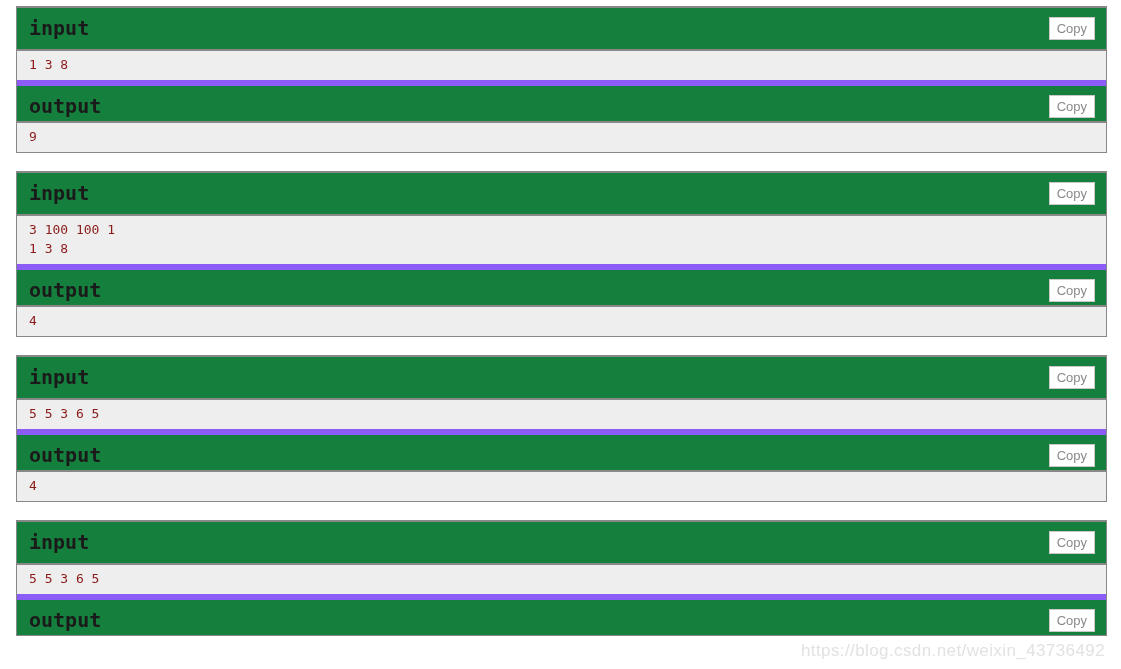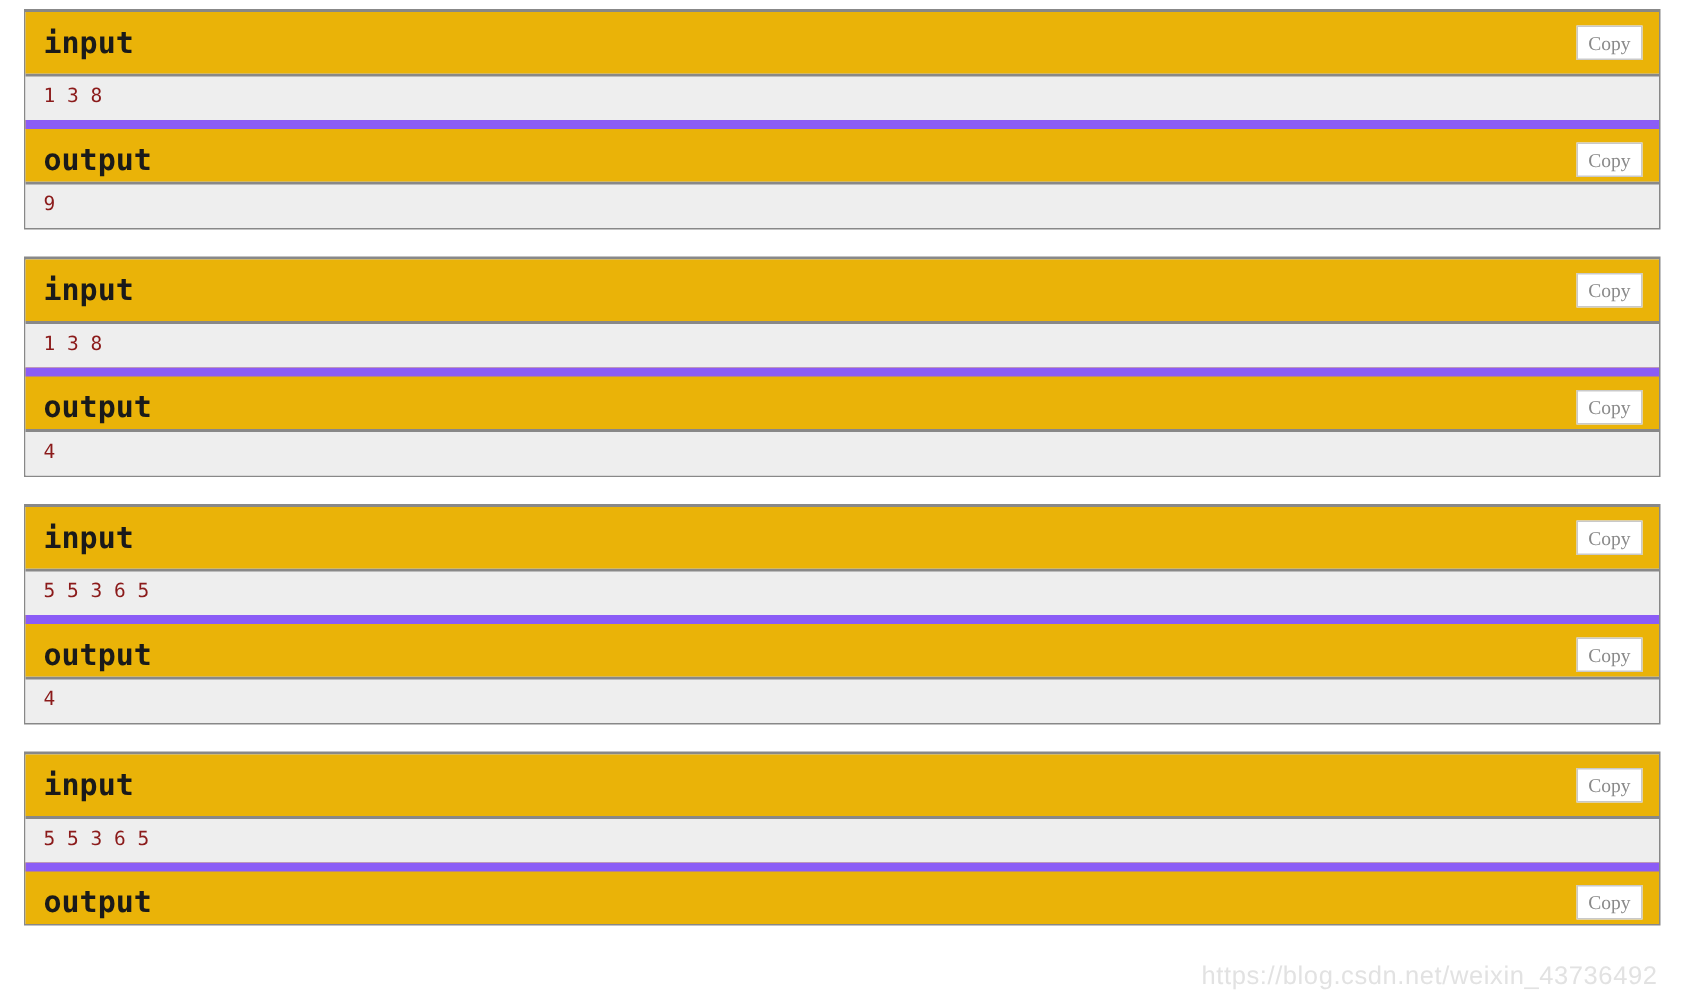--- a/index.html
+++ b/index.html
@@ -31,21 +31,21 @@
   }
 
   .section-title {
     height: 41px;
     line-height: 41px;
     padding: 0 10px 0 12px;
     font-family: "DejaVu Sans Mono", "Liberation Mono", monospace;
     font-weight: bold;
     font-size: 20px;
     color: #1a1a1a;
-    background: #eab308;
+    background: #15803d;
     position: relative;
     box-sizing: border-box;
     display: block;
   }
 
   .section-title .title-text {
     display: inline-block;
     letter-spacing: 0px;
   }
 
@@ -53,21 +53,21 @@
     position: absolute;
     right: 11px;
     top: 9px;
     height: 23px;
     line-height: 21px;
     padding: 0 7px;
     box-sizing: border-box;
     border: 1px solid #c9c9c9;
     background: #ffffff;
     color: #8a8a8a;
-    font-family: Liberation Serif, serif;
+    font-family: Liberation Sans, sans-serif;
     font-size: 13px;
     font-weight: normal;
     cursor: pointer;
     border-radius: 0;
   }
 
   .code-area {
     background: #eeeeee;
     border-top: 2px solid #888888;
     padding: 4px 0 6px 12px;
@@ -108,21 +108,21 @@
 
 <div id="sample-tests">
     <div class="sample-test">
       <div class="section-title input-title"><span class="title-text">input</span><button class="copy-button">Copy</button></div>
       <div class="code-area input-code"><span class="code-line">1 3 8</span></div>
       <div class="section-title output-title"><span class="title-text">output</span><button class="copy-button">Copy</button></div>
       <div class="code-area output-code"><span class="code-line">9</span></div>
     </div>
     <div class="sample-test">
       <div class="section-title input-title"><span class="title-text">input</span><button class="copy-button">Copy</button></div>
-      <div class="code-area input-code"><span class="code-line">1 3 8</span></div>
+      <div class="code-area input-code"><span class="code-line">3 100 100 1</span><span class="code-line">1 3 8</span></div>
       <div class="section-title output-title"><span class="title-text">output</span><button class="copy-button">Copy</button></div>
       <div class="code-area output-code"><span class="code-line">4</span></div>
     </div>
     <div class="sample-test">
       <div class="section-title input-title"><span class="title-text">input</span><button class="copy-button">Copy</button></div>
       <div class="code-area input-code"><span class="code-line">5 5 3 6 5</span></div>
       <div class="section-title output-title"><span class="title-text">output</span><button class="copy-button">Copy</button></div>
       <div class="code-area output-code"><span class="code-line">4</span></div>
     </div>
     <div class="sample-test">

